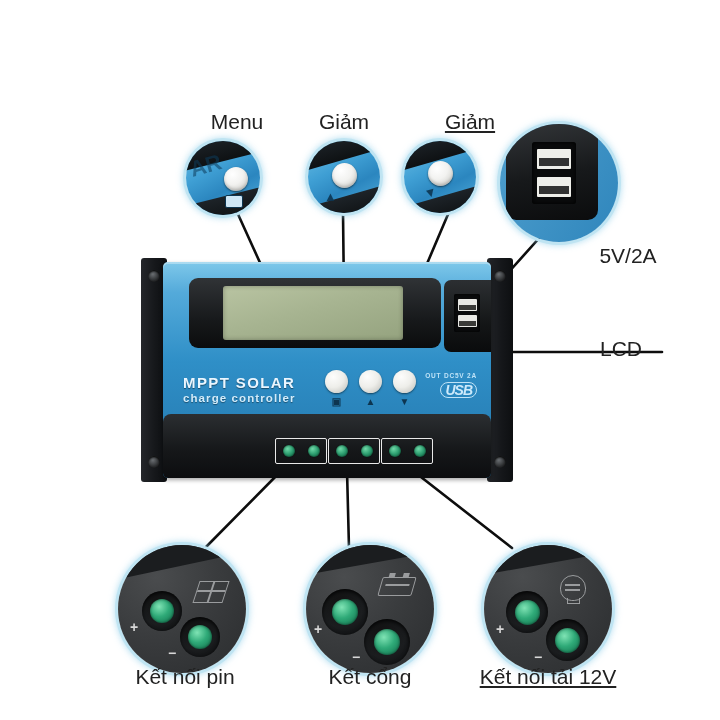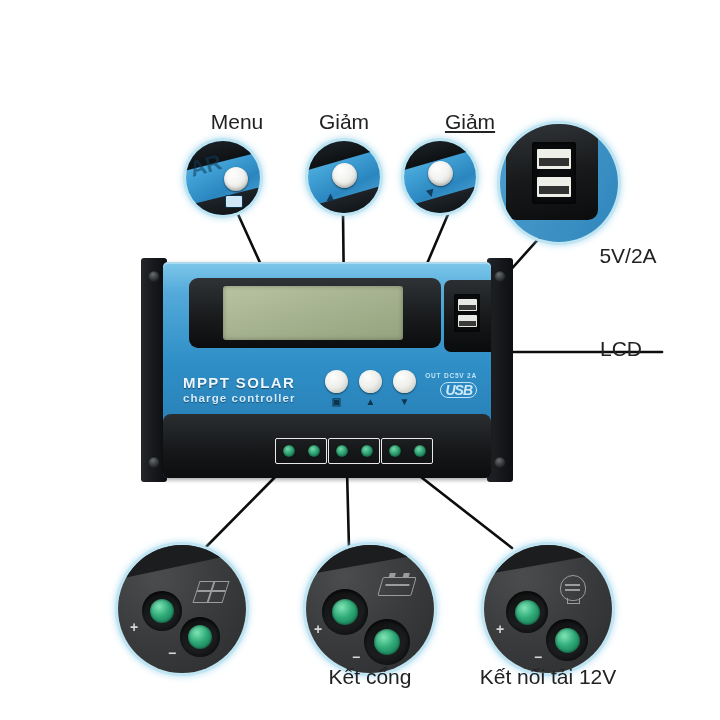--- a/index.html
+++ b/index.html
@@ -253,20 +253,21 @@
     <div class="term" style="left:62px;top:72px;width:40px;height:40px;">
       <div class="screw" style="width:24px;height:24px;"></div>
     </div>
     <div class="pm" style="left:12px;top:74px;font-size:14px;">+</div>
     <div class="pm" style="left:50px;top:100px;font-size:14px;">−</div>
     <div style="position:absolute;left:78px;top:36px;width:28px;height:20px;border:1.8px solid #9a9c9e;transform:skewX(-18deg);">
       <div style="position:absolute;left:0;top:8px;width:28px;height:1.6px;background:#9a9c9e;"></div>
       <div style="position:absolute;left:13px;top:0;width:1.6px;height:20px;background:#9a9c9e;"></div>
     </div>
   </div>
+  <div class="lbl c" style="left:185px;top:665px;">Kết nối pin</div>
 
   <div class="bub" style="left:306px;top:545px;width:128px;height:128px;">
     <div class="bub-in darktex"></div>
     <div style="position:absolute;left:-10px;top:-12px;width:150px;height:30px;background:#1b1d1f;transform:rotate(-10deg);"></div>
     <div class="term" style="left:16px;top:44px;width:46px;height:46px;">
       <div class="screw" style="width:26px;height:26px;"></div>
     </div>
     <div class="term" style="left:58px;top:74px;width:46px;height:46px;">
       <div class="screw" style="width:26px;height:26px;"></div>
     </div>
@@ -290,15 +291,15 @@
       <div class="screw" style="width:25px;height:25px;"></div>
     </div>
     <div class="pm" style="left:12px;top:76px;font-size:14px;">+</div>
     <div class="pm" style="left:50px;top:104px;font-size:14px;">−</div>
     <div style="position:absolute;left:76px;top:30px;width:24px;height:24px;border:1.8px solid #9a9c9e;border-radius:50% 50% 45% 45%;">
       <div style="position:absolute;left:6px;top:22px;width:11px;height:5px;border:1.6px solid #9a9c9e;border-top:none;"></div>
       <div style="position:absolute;left:4px;top:8px;width:15px;height:1.5px;background:#9a9c9e;"></div>
       <div style="position:absolute;left:4px;top:13px;width:15px;height:1.5px;background:#9a9c9e;"></div>
     </div>
   </div>
-  <div class="lbl c" style="left:548px;top:665px;">Kết nối tải 12V</div>
+  <div class="lbl c" style="left:548px;top:665px;text-decoration:underline;">Kết nối tải 12V</div>
 
 </div>
 
 </body></html>

